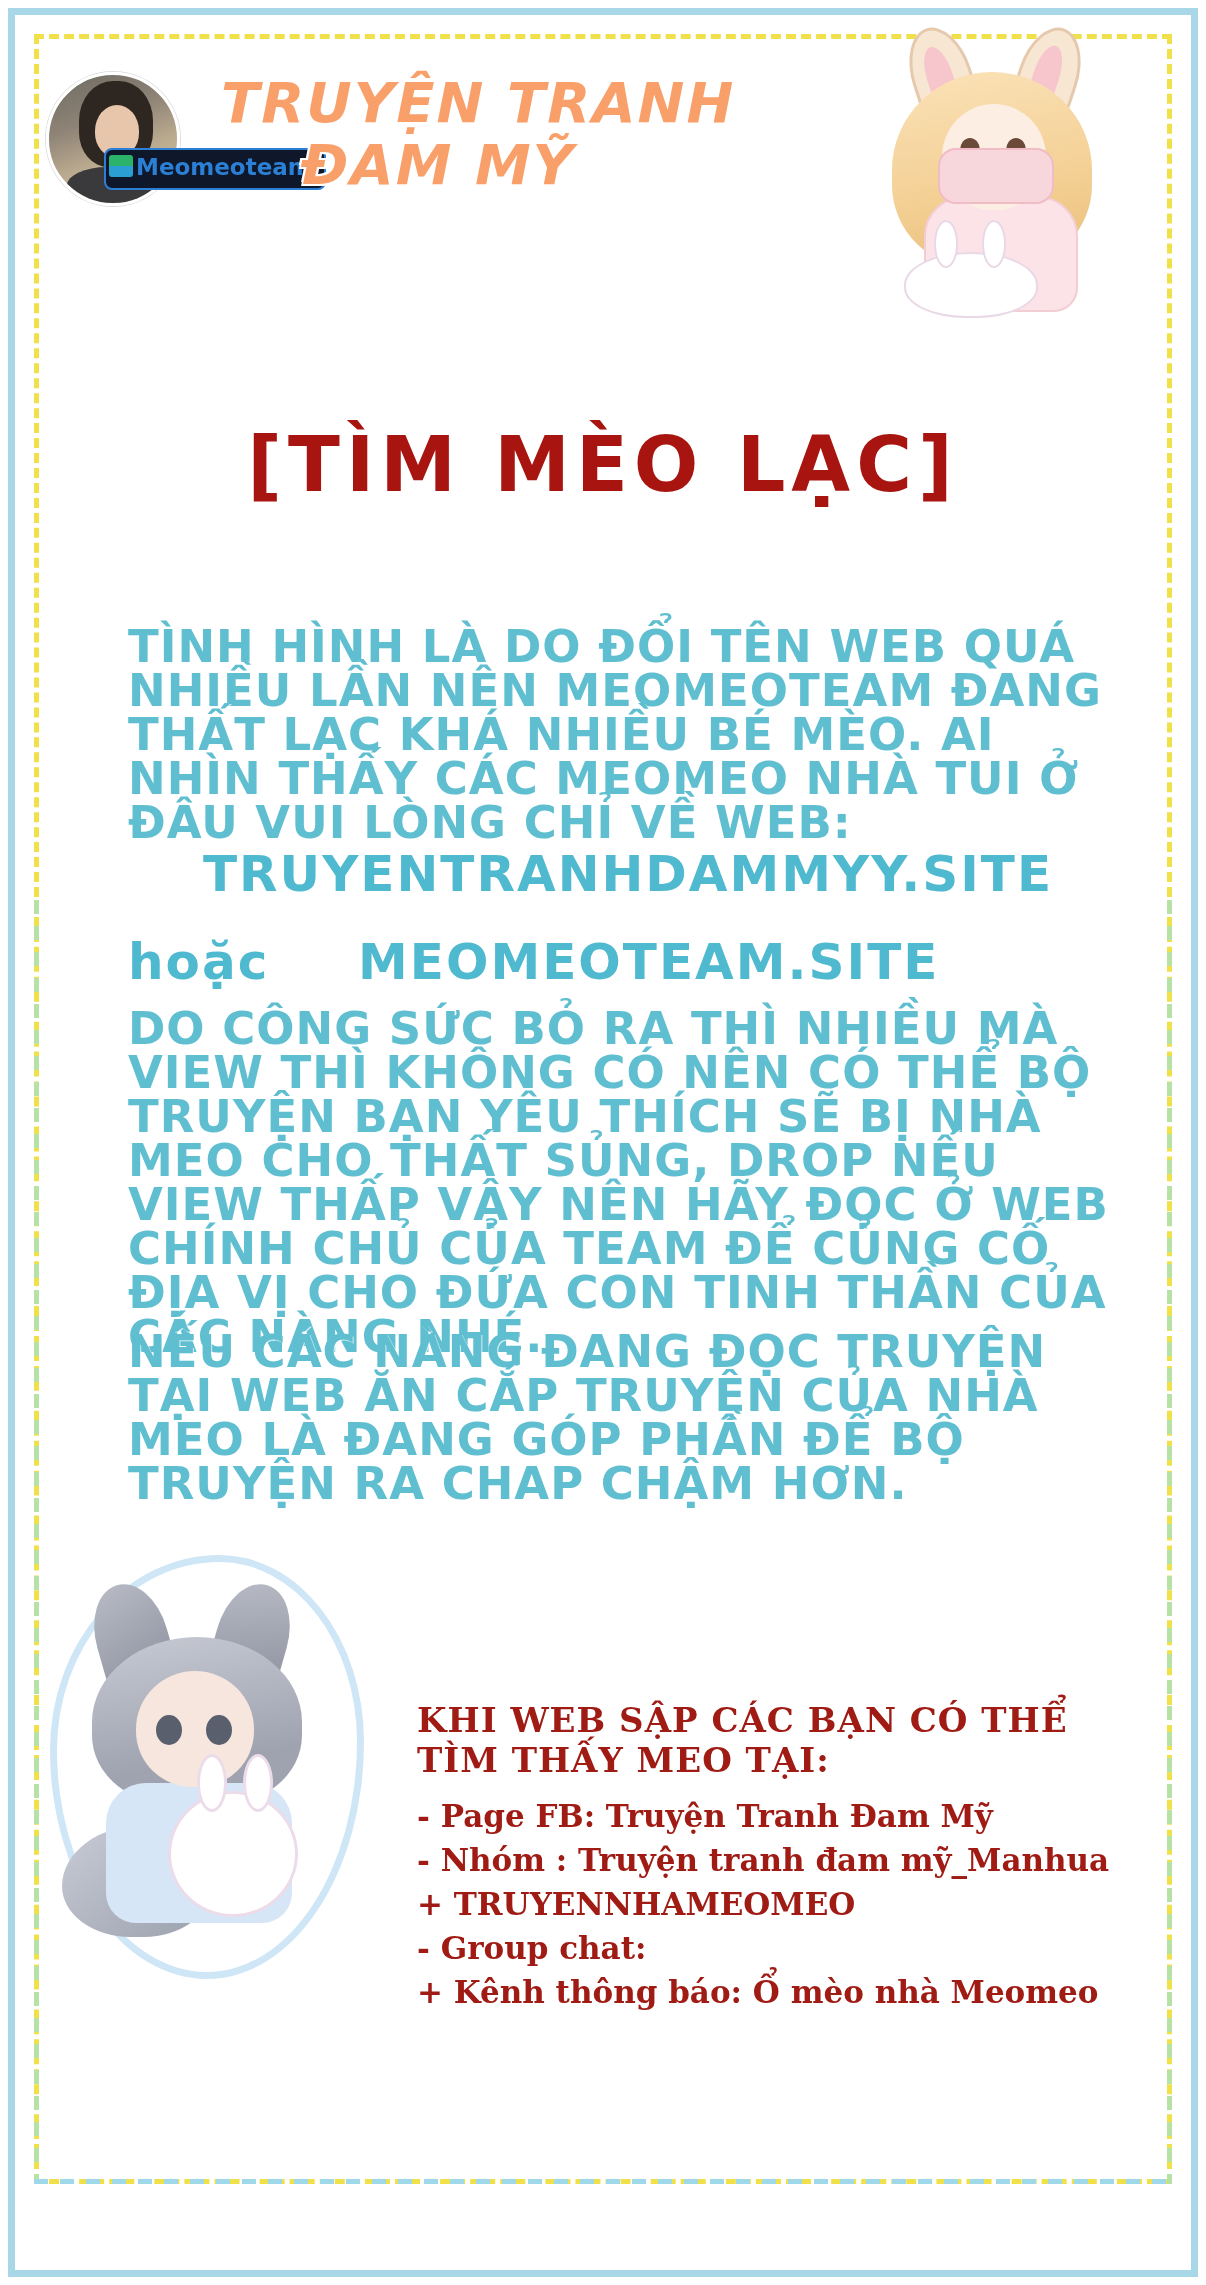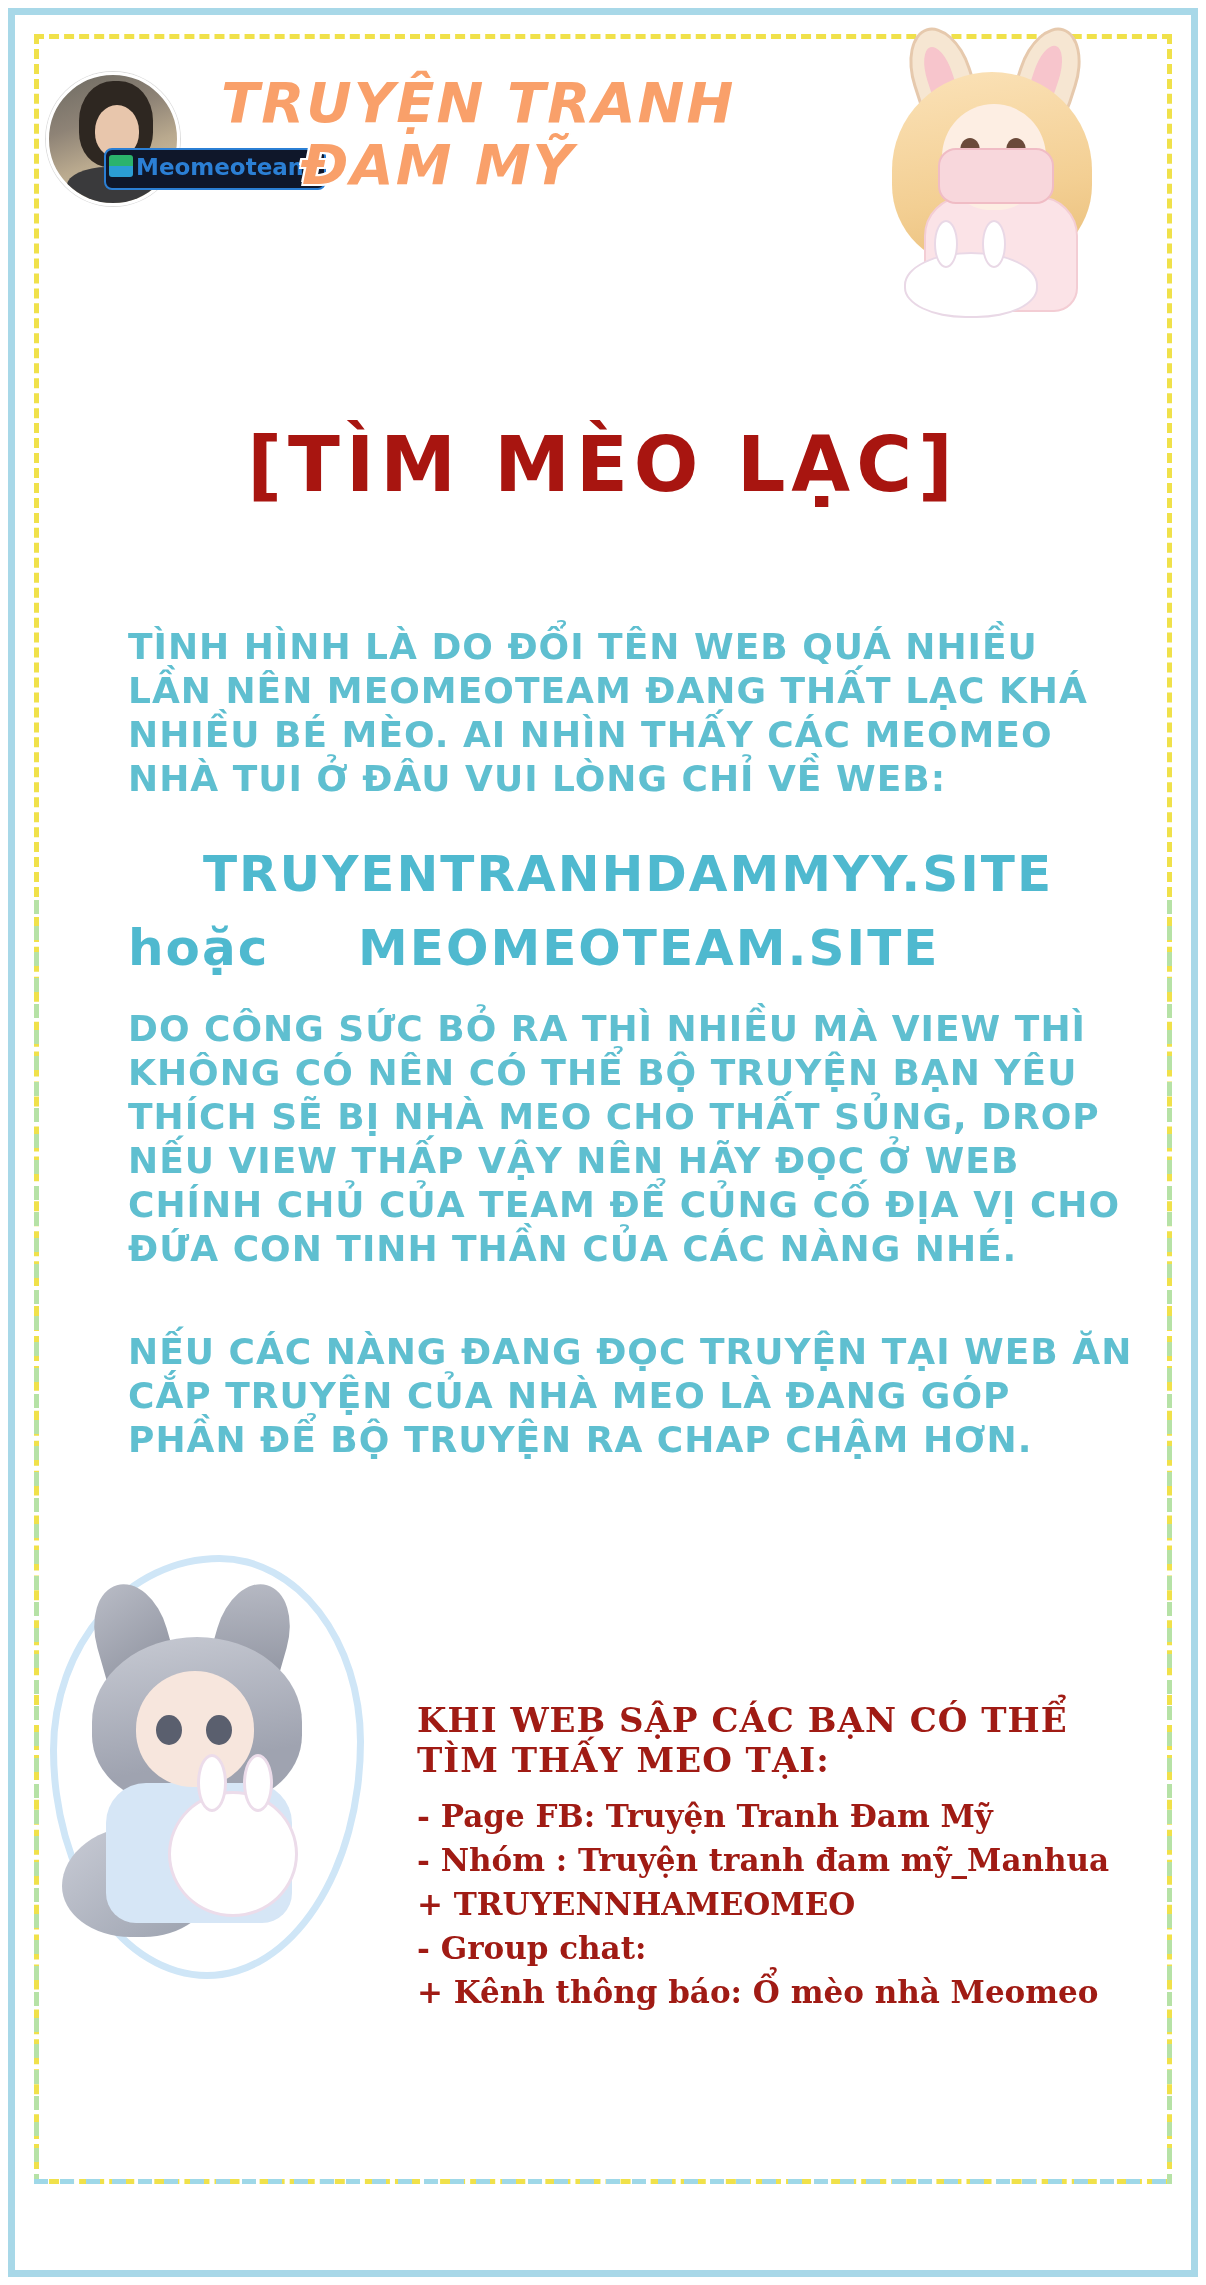--- a/index.html
+++ b/index.html
@@ -217,21 +217,21 @@
     letter-spacing: 6px;
     white-space: nowrap;
   }
 
   
   .para {
     position: absolute;
     color: #5fbfd0;
     font-family: "DejaVu Sans", sans-serif;
     font-weight: bold;
-    font-size: 36px;
+    font-size: 45px;
     line-height: 44px;
     letter-spacing: 1px;
     text-transform: uppercase;
     text-shadow: 1px 1px 0 rgba(255,255,255,.7);
   }
   #p1 { left: 128px; top: 625px; width: 1000px; }
   #p2 { left: 128px; top: 1007px; width: 1010px; }
   #p3 { left: 128px; top: 1330px; width: 1010px; }
 
   .site-block {
@@ -239,21 +239,21 @@
     left: 128px; top: 840px;
     width: 1000px;
     color: #4fb9cf;
     font-family: "DejaVu Sans", sans-serif;
     font-weight: bold;
     font-size: 50px;
     line-height: 68px;
     letter-spacing: 2px;
   }
   .site-1 { display:block; text-align:center; }
-  .site-2 { display:block; margin-top: 6px; }
+  .site-2 { display:block; margin-top: 20px; }
   .site-2 .hoac { text-transform: none; display:inline-block; width: 230px; }
 
   
   .chibi-bottom {
     position: absolute;
     left: 40px; top: 1545px;
     width: 330px; height: 440px;
   }
   .cb-sticker {
     position:absolute; left: 10px; top: 10px;

